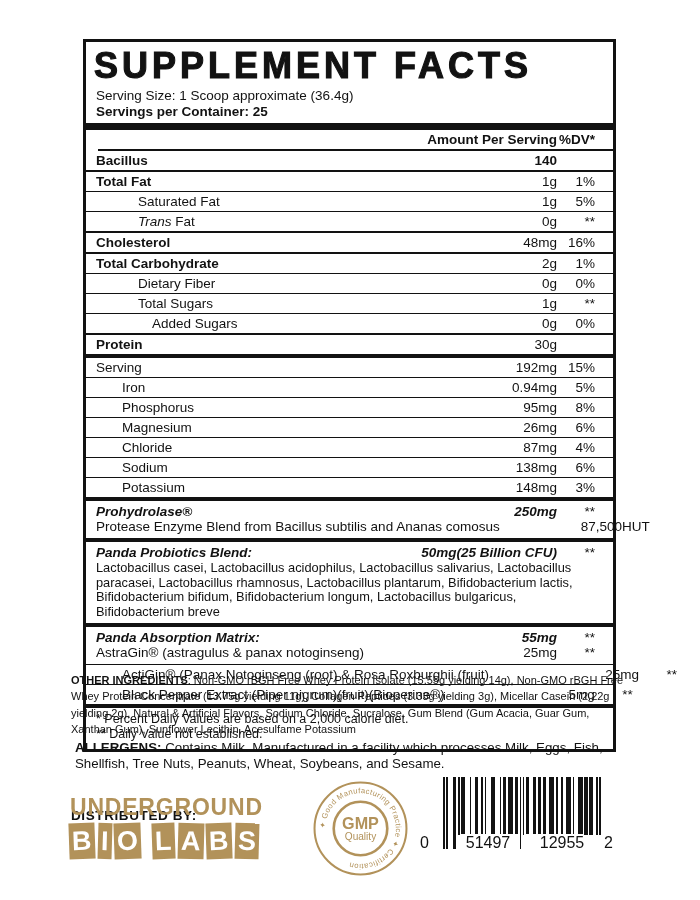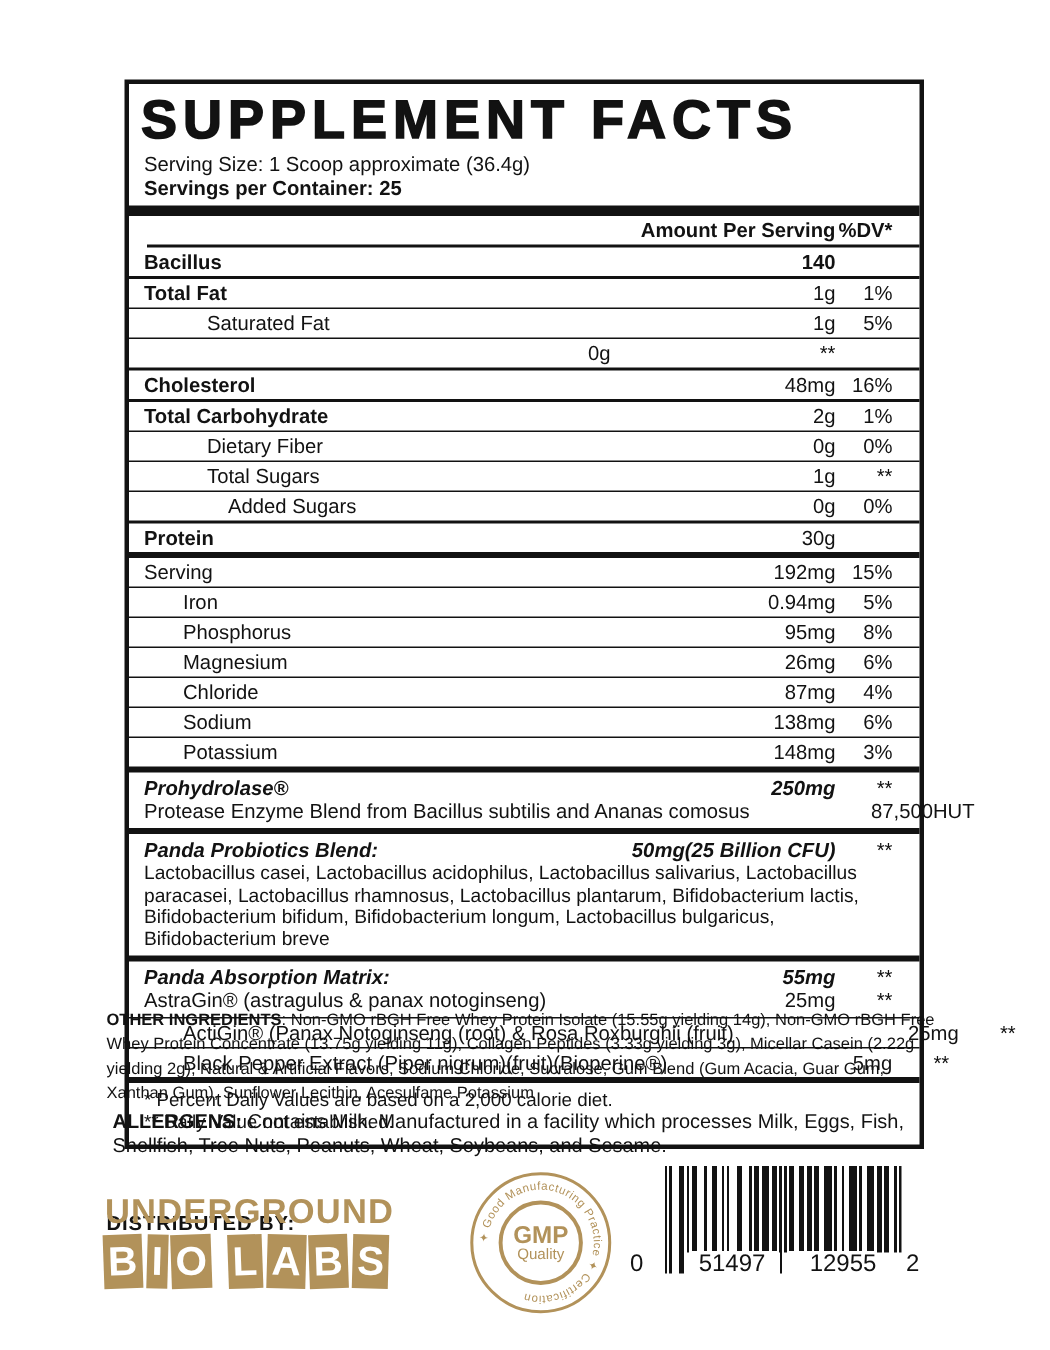--- a/index.html
+++ b/index.html
@@ -1,19 +1,19 @@
 <!DOCTYPE html>
 <html style="--gold: #b2925a; --ink: #121212;"><head>
 <meta charset="utf-8">
 <style>
   html,body{margin:0;padding:0;background:#ffffff;}
   .sheet{position:relative;width:700px;height:900px;background:#fff;overflow:hidden;
          font-family:"Liberation Sans","DejaVu Sans",sans-serif;color:var(--ink,#111);}
   
-  .facts-box{position:absolute;left:83px;top:53px;width:533px;border:3px solid var(--ink);
+  .facts-box{position:absolute;left:83px;top:39px;width:533px;border:3px solid var(--ink);
              box-sizing:border-box;background:#fff;}
   .panel-title{font-size:36px;font-weight:bold;letter-spacing:4px;white-space:nowrap;
                padding:3px 4px 1px 8px;-webkit-text-stroke:1.1px var(--ink);}
   .serv{font-size:13.5px;line-height:16px;padding:0 10px;}
   .serv.b{font-weight:bold;padding-bottom:3px;}
   .bar7{height:7px;background:var(--ink);}
   .frow{display:grid;grid-template-columns:1fr 150px 38px;align-items:baseline;
         padding:2px 18px 2px 10px;font-size:13.5px;line-height:15px;}
   .header-row{font-weight:bold;border-bottom:2px solid var(--ink);padding-top:2px;padding-bottom:2px;margin-left:12px;}
   .flabel{white-space:nowrap;}
@@ -84,20 +84,21 @@
           <span class="flabel ind0 b">Total Fat</span>
           <span class="famount">1g</span>
           <span class="fdv">1%</span>
         </div>
         <div class="frow sep-thin">
           <span class="flabel ind1">Saturated Fat</span>
           <span class="famount">1g</span>
           <span class="fdv">5%</span>
         </div>
         <div class="frow sep-thin">
+          <span class="flabel ind1"><i>Trans</i> Fat</span>
           <span class="famount">0g</span>
           <span class="fdv">**</span>
         </div>
         <div class="frow sep-medium">
           <span class="flabel ind0 b">Cholesterol</span>
           <span class="famount">48mg</span>
           <span class="fdv">16%</span>
         </div>
         <div class="frow sep-medium">
           <span class="flabel ind0 b">Total Carbohydrate</span>

